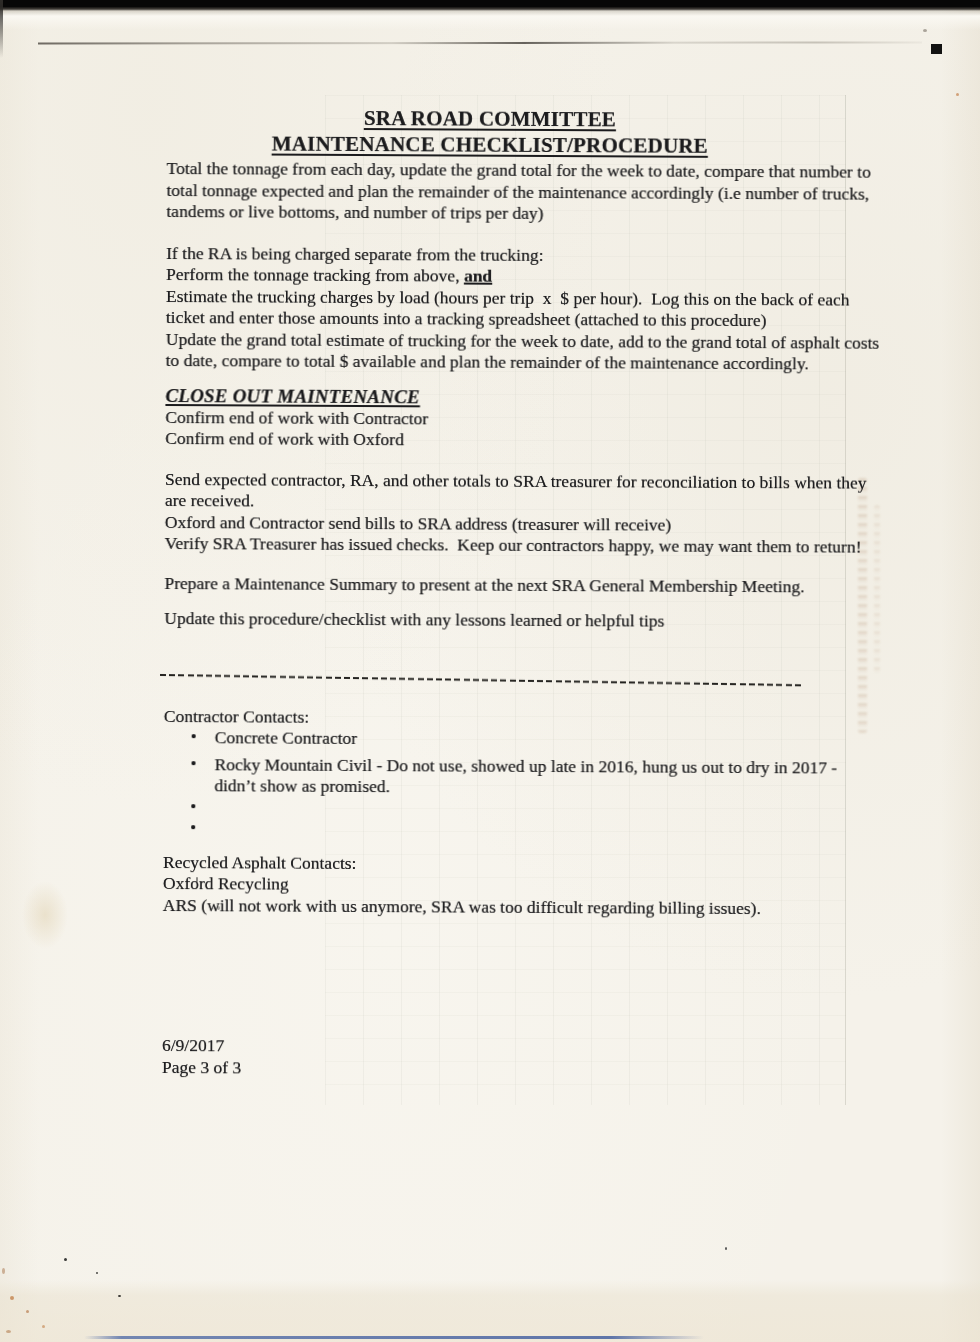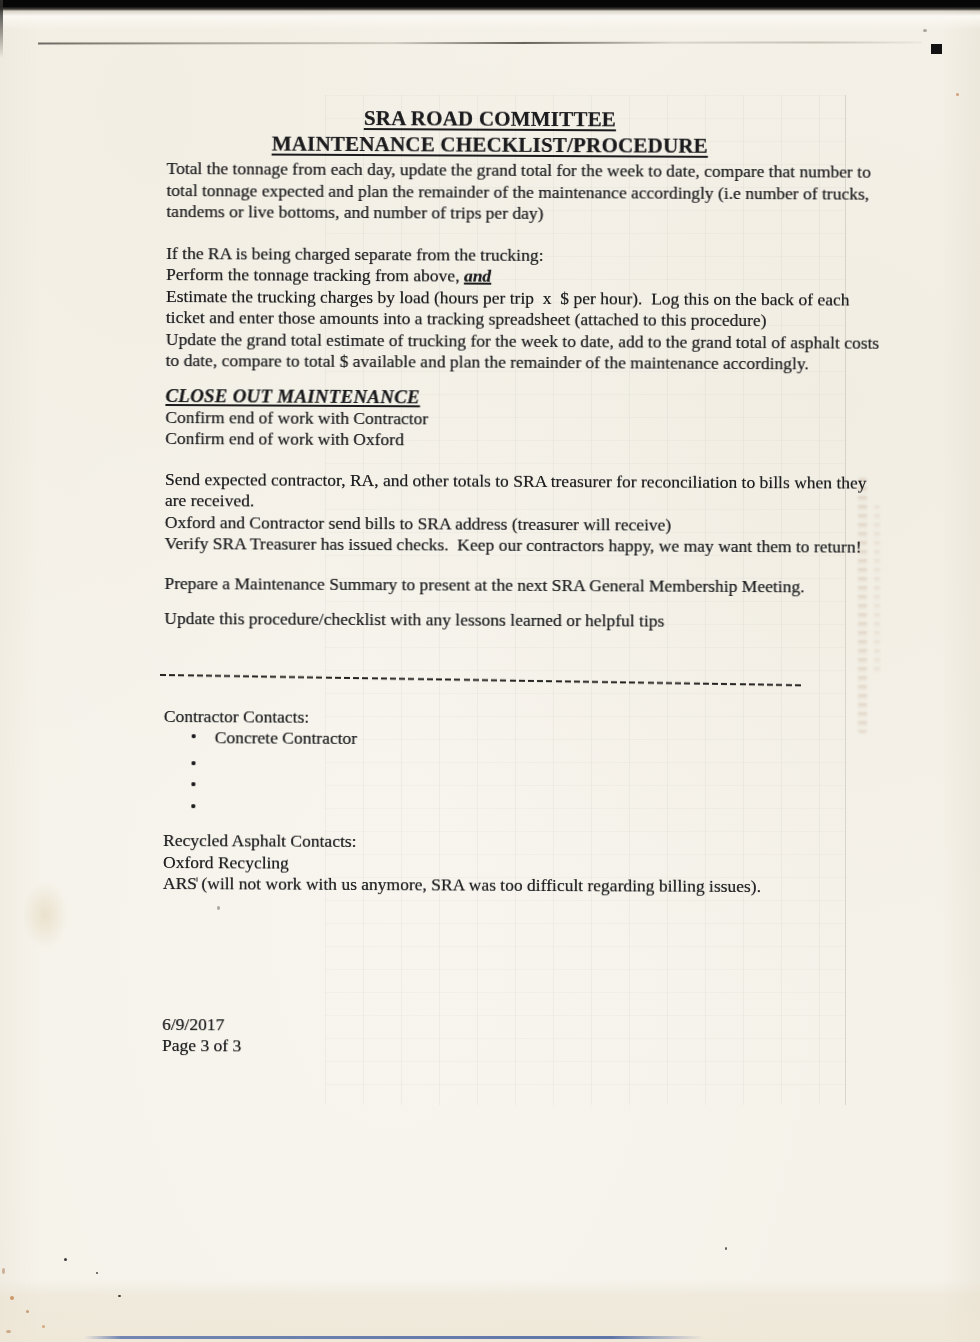--- a/index.html
+++ b/index.html
@@ -66,21 +66,21 @@
     transform:rotate(0.3deg);transform-origin:0 0;
     color:#1b1b1d;font-size:17.5px;line-height:21.5px;
     text-shadow:0 0 0.6px rgba(25,25,25,0.65);
     filter:blur(0.22px);
   }
   .t{white-space:pre-wrap;}
   .title-wrap{width:980px;margin-left:-167px;text-align:center;font-weight:bold;font-size:21px;line-height:26px;letter-spacing:0.2px;}
   .title-line{text-decoration:underline;text-decoration-thickness:2.2px;text-underline-offset:3px;}
   .intro{margin-top:2px;}
   .ra{margin-top:20px;}
-  .em-and{font-style:italic;font-weight:bold;text-decoration:underline;text-decoration-thickness:1.6px;}
+  .em-and{font-weight:bold;text-decoration:underline;text-decoration-thickness:1.6px;}
   .closeout-heading{
     margin-top:12px;font-weight:bold;font-style:italic;font-size:19px;line-height:23px;
     text-decoration:underline;text-decoration-thickness:2px;text-underline-offset:2px;letter-spacing:0.2px;
   }
   .mt19{margin-top:19px;}
   .mt18{margin-top:18px;}
   .mt14{margin-top:14px;}
   .mt12{margin-top:12px;}
   .mt30{margin-top:30px;}
   .dashed-sep{
@@ -150,21 +150,21 @@
     <div class="t">Verify SRA Treasurer has issued checks.  Keep our contractors happy, we may want them to return!</div>
 
     <div class="t mt18">Prepare a Maintenance Summary to present at the next SRA General Membership Meeting.</div>
     <div class="t mt14">Update this procedure/checklist with any lessons learned or helpful tips</div>
 
     <div class="dashed-sep"></div>
 
     <div class="t mt30">Contractor Contacts:</div>
     <ul class="contacts-list">
       <li><span class="bullet">•</span><span class="t">Concrete Contractor</span></li>
-      <li class="gap"><span class="bullet">•</span></li>
+      <li class="gap"><span class="bullet">•</span><span class="t">Rocky Mountain Civil - Do not use, showed up late in 2016, hung us out to dry in 2017 -  didn’t show as promised.</span></li>
       <li><span class="bullet">•</span><span class="t"></span></li>
       <li><span class="bullet">•</span><span class="t"></span></li>
     </ul>
 
     <div class="t mt12">Recycled Asphalt Contacts:</div>
     <div class="t">Oxford Recycling</div>
     <div class="t">ARS (will not work with us anymore, SRA was too difficult regarding billing issues).</div>
 
     <div class="footer-block">
       <div class="t">6/9/2017</div>

